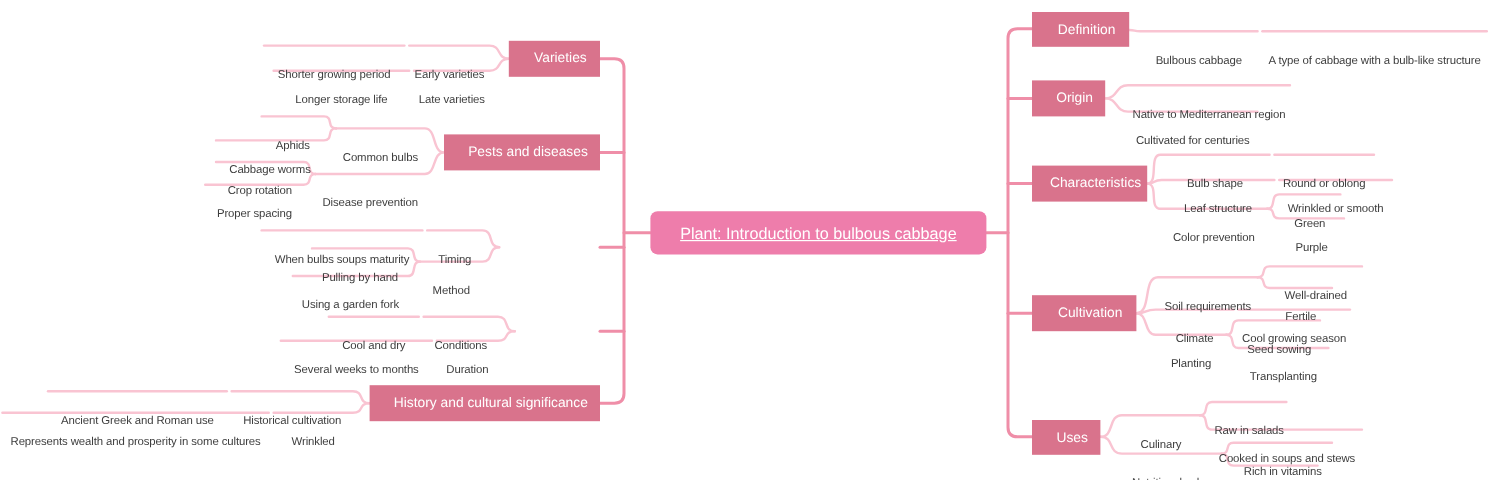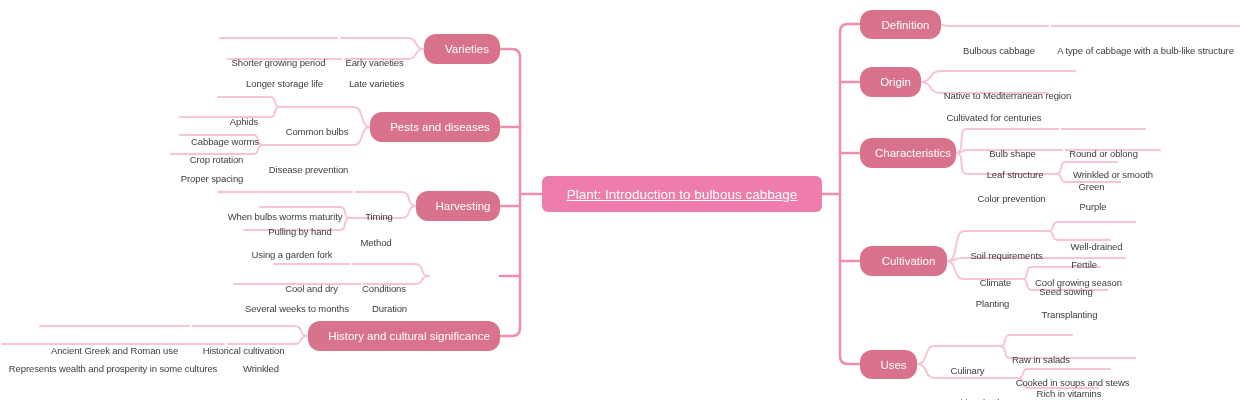--- a/index.html
+++ b/index.html
@@ -2,21 +2,21 @@
 <html><head>
 <meta charset="utf-8">
 <style>
   html,body{margin:0;padding:0;background:#ffffff;}
   body{width:1240px;height:400px;position:relative;overflow:hidden;
        font-family:"Liberation Sans",sans-serif;}
   .stage{position:absolute;left:0;top:0;width:1240px;height:400px;}
   svg.wires{position:absolute;left:0;top:0;}
   .trunk path{fill:none;stroke:#ef8ea8;stroke-width:2.5;stroke-linecap:round;}
   .links path{fill:none;stroke:#f9c4d2;stroke-width:2;stroke-linecap:round;}
-  .box{position:absolute;background:#d9738c;color:#ffffff;border-radius:12px;
+  .box{position:absolute;background:#d9738c;color:#ffffff;border-radius:0;
        display:flex;align-items:center;justify-content:center;
        font-size:11.5px;white-space:nowrap;box-sizing:border-box;padding-left:10px;}
   .rootbox{position:absolute;background:#ee7dab;color:#ffffff;border-radius:6px;
        display:flex;align-items:center;justify-content:center;
        font-size:13.5px;white-space:nowrap;text-decoration:underline;}
   .leaf{position:absolute;color:#3d3d3d;font-size:9.5px;line-height:13px;
        height:13px;text-align:center;white-space:nowrap;letter-spacing:-0.1px;margin-top:32px;}
 </style>
 </head>
 <body>
@@ -97,21 +97,20 @@
       <path d="M189,326 H40"></path>
       <path d="M308,336 C298,336 304,344 294,344 H228"></path>
       <path d="M224,344 H2"></path>
     </g>
   </svg>
 
   <div class="rootbox" style="left:542px;top:176px;width:280px;height:36px">Plant: Introduction to bulbous cabbage</div>
 
   <div class="box" style="left:424px;top:34px;width:76px;height:30px">Varieties</div>
   <div class="box" style="left:370px;top:112px;width:130px;height:30px">Pests and diseases</div>
-  <div class="box" style="left:416px;top:191px;width:84px;height:30px">Harvesting</div>
   <div class="box" style="left:308px;top:321px;width:192px;height:30px">History and cultural significance</div>
 
   <div class="box" style="left:860px;top:10px;width:81px;height:29px">Definition</div>
   <div class="box" style="left:860px;top:67px;width:61px;height:30px">Origin</div>
   <div class="box" style="left:860px;top:138px;width:96px;height:30px">Characteristics</div>
   <div class="box" style="left:860px;top:246px;width:87px;height:30px">Cultivation</div>
   <div class="box" style="left:860px;top:350px;width:57px;height:29px">Uses</div>
 
   <div class="leaf" style="left:950px;top:12px;width:98px">Bulbous cabbage</div>
   <div class="leaf" style="left:1052px;top:12px;width:187px">A type of cabbage with a bulb-like structure</div>
@@ -143,21 +142,21 @@
   <div class="leaf" style="left:220px;top:24px;width:117px">Shorter growing period</div>
   <div class="leaf" style="left:345px;top:45px;width:63px">Late varieties</div>
   <div class="leaf" style="left:228px;top:45px;width:113px">Longer storage life</div>
   <div class="leaf" style="left:280px;top:93px;width:74px">Common bulbs</div>
   <div class="leaf" style="left:218px;top:83px;width:52px">Aphids</div>
   <div class="leaf" style="left:180px;top:103px;width:90px">Cabbage worms</div>
   <div class="leaf" style="left:263px;top:131px;width:91px">Disease prevention</div>
   <div class="leaf" style="left:180px;top:121px;width:73px">Crop rotation</div>
   <div class="leaf" style="left:171px;top:140px;width:82px">Proper spacing</div>
   <div class="leaf" style="left:356px;top:178px;width:46px">Timing</div>
-  <div class="leaf" style="left:218px;top:178px;width:134px">When bulbs worms maturity</div>
+  <div class="leaf" style="left:218px;top:178px;width:134px">When bulbs soups maturity</div>
   <div class="leaf" style="left:350px;top:204px;width:52px">Method</div>
   <div class="leaf" style="left:260px;top:193px;width:80px">Pulling by hand</div>
   <div class="leaf" style="left:244px;top:216px;width:96px">Using a garden fork</div>
   <div class="leaf" style="left:353px;top:250px;width:62px">Conditions</div>
   <div class="leaf" style="left:274px;top:250px;width:75px">Cool and dry</div>
   <div class="leaf" style="left:364px;top:270px;width:51px">Duration</div>
   <div class="leaf" style="left:234px;top:270px;width:126px">Several weeks to months</div>
   <div class="leaf" style="left:193px;top:312px;width:101px">Historical cultivation</div>
   <div class="leaf" style="left:40px;top:312px;width:149px">Ancient Greek and Roman use</div>
   <div class="leaf" style="left:228px;top:330px;width:66px">Wrinkled</div>

